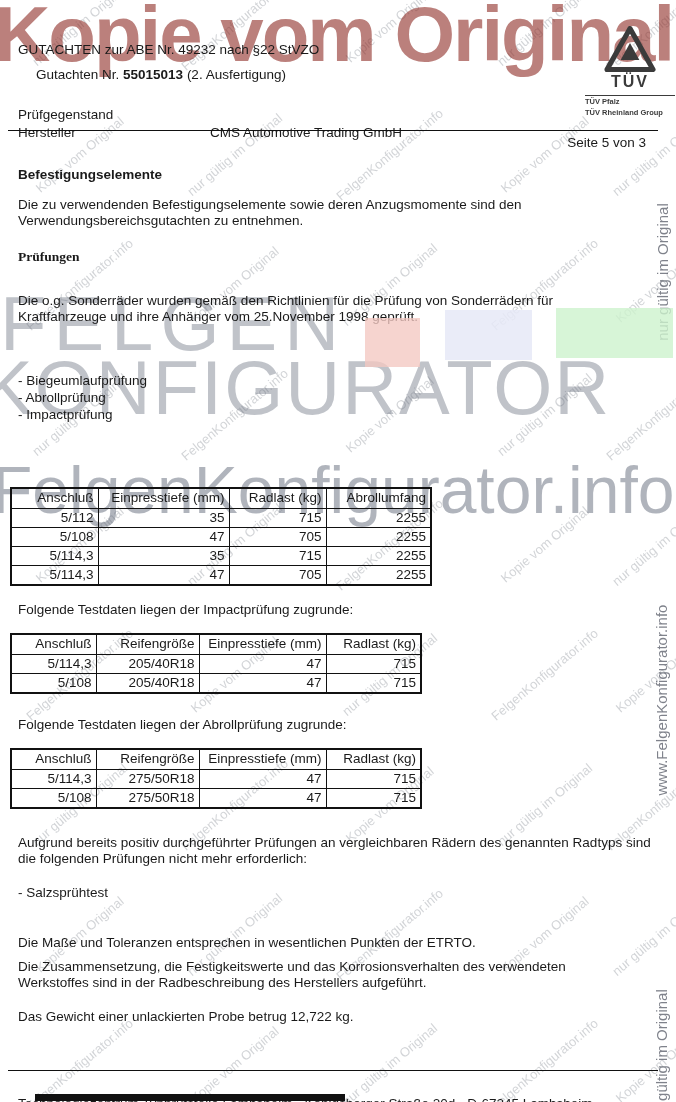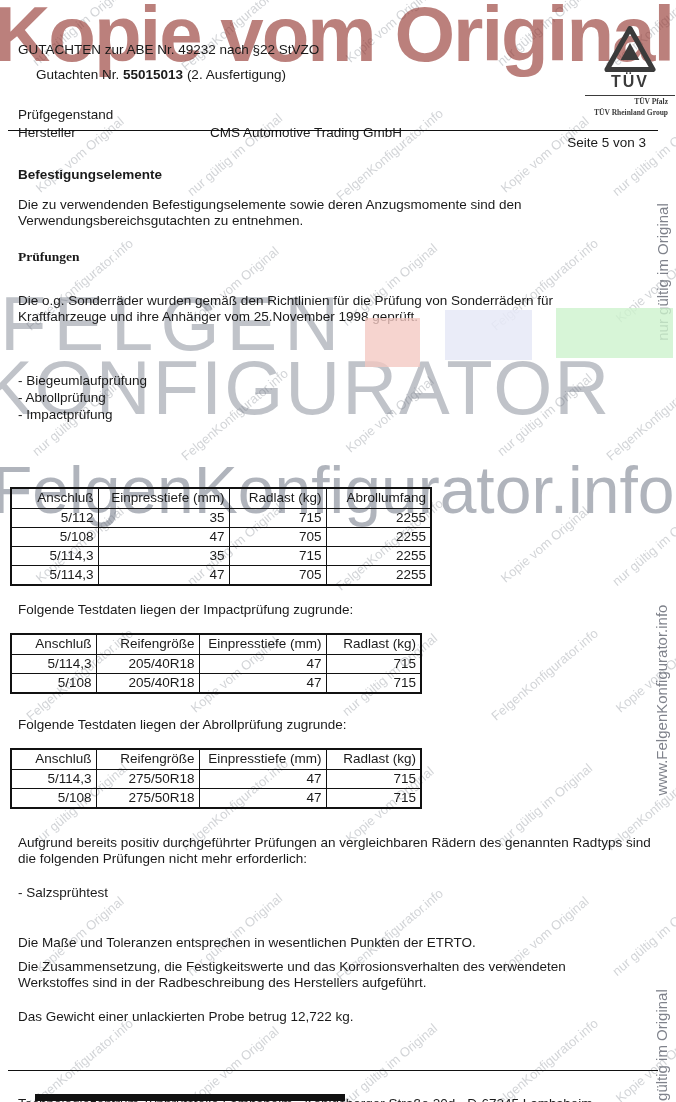--- a/index.html
+++ b/index.html
@@ -58,21 +58,21 @@
   .hdr-field-label{ left:18px; }
   .hdr-field-value{ left:210px; }
   .f-row1{ top:107px; } .f-row2{ top:125px; }
   .page-num{ right:30px; top:135px; }
 
   
   .tuv-logo{ left:592px; top:26px; width:76px; text-align:center; color:#3b3b3b; }
   .tuv-tri{ display:block; margin:0 auto; }
   .tuv-word{ font-size:16px; font-weight:bold; letter-spacing:2px; line-height:20px; }
   .tuv-rule{ border-top:1.5px solid #3b3b3b; margin-top:3px; width:90px; margin-left:-7px; }
-  .tuv-org{ text-align:right; font-size:7.5px; line-height:8.5px; font-weight:bold; margin-left:-7px; margin-top:2px; white-space:nowrap;font-family:Liberation Serif, serif; }
+  .tuv-org{ text-align:left; font-size:7.5px; line-height:8.5px; font-weight:bold; margin-left:-7px; margin-top:2px; white-space:nowrap; }
 
   
   .para{ left:18px; }
   .h-befestigung{ top:167px; }
   .p-befestigung{ top:197px; width:545px; }
   .h-pruefungen{ top:249px;font-family:Liberation Serif, serif; }
   .p-pruefungen{ top:293px; width:592px; }
   .p-positive{ top:342px; }
   .list-positive{ top:372px; list-style:none; }
   .list-positive li{ line-height:17px; }

